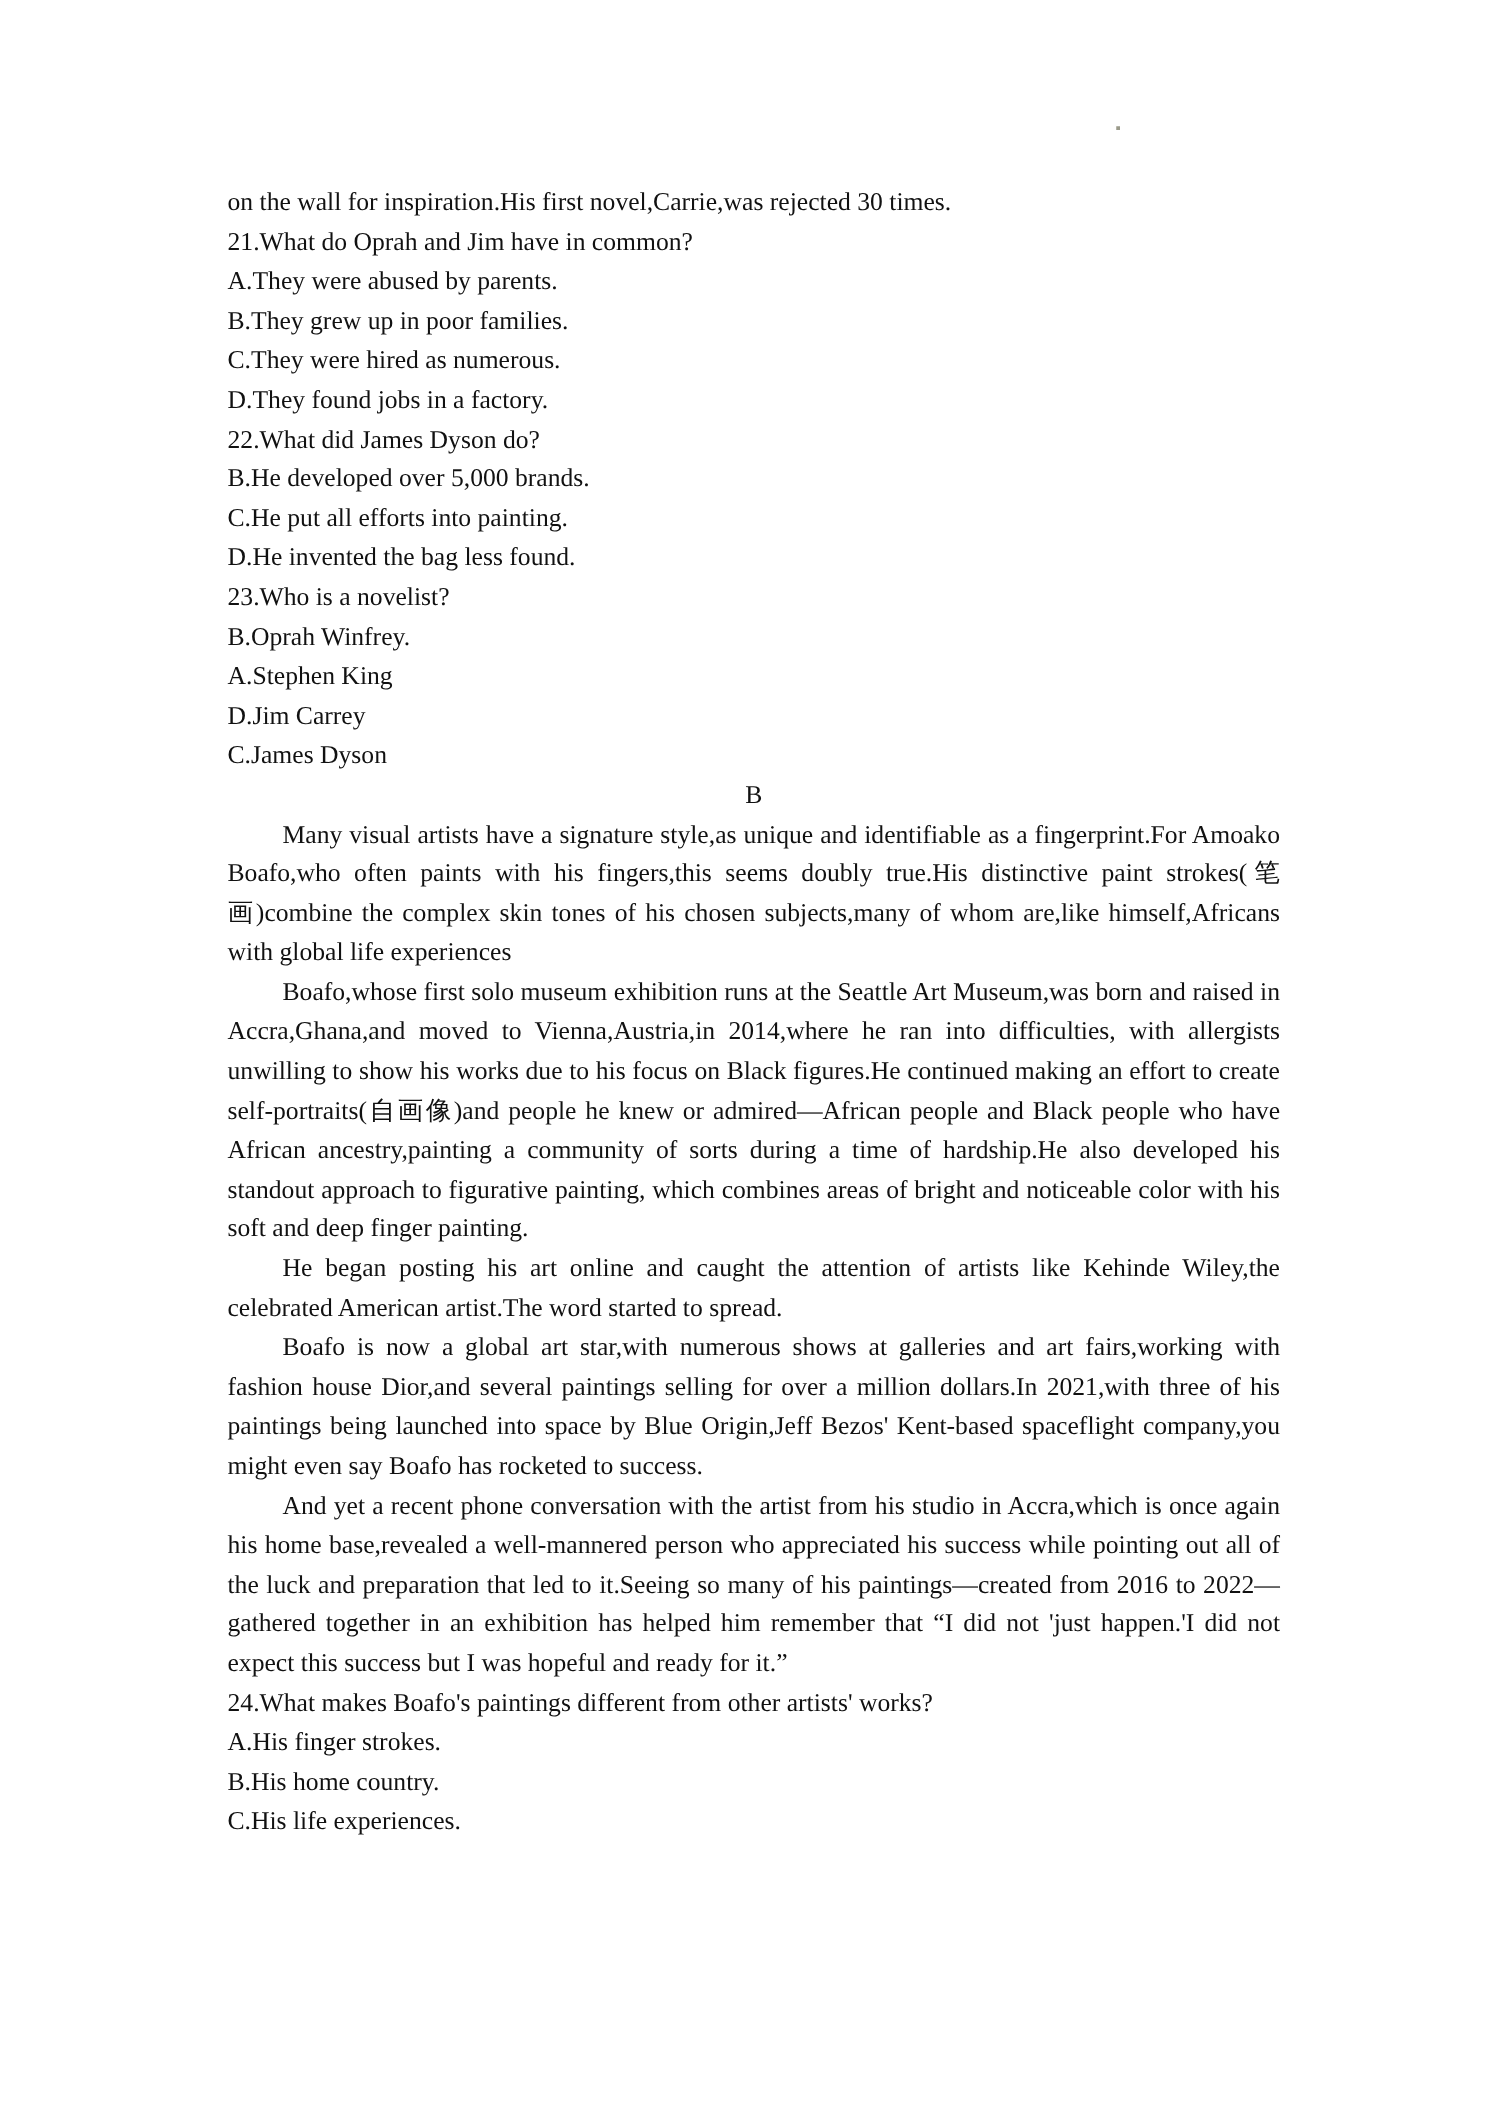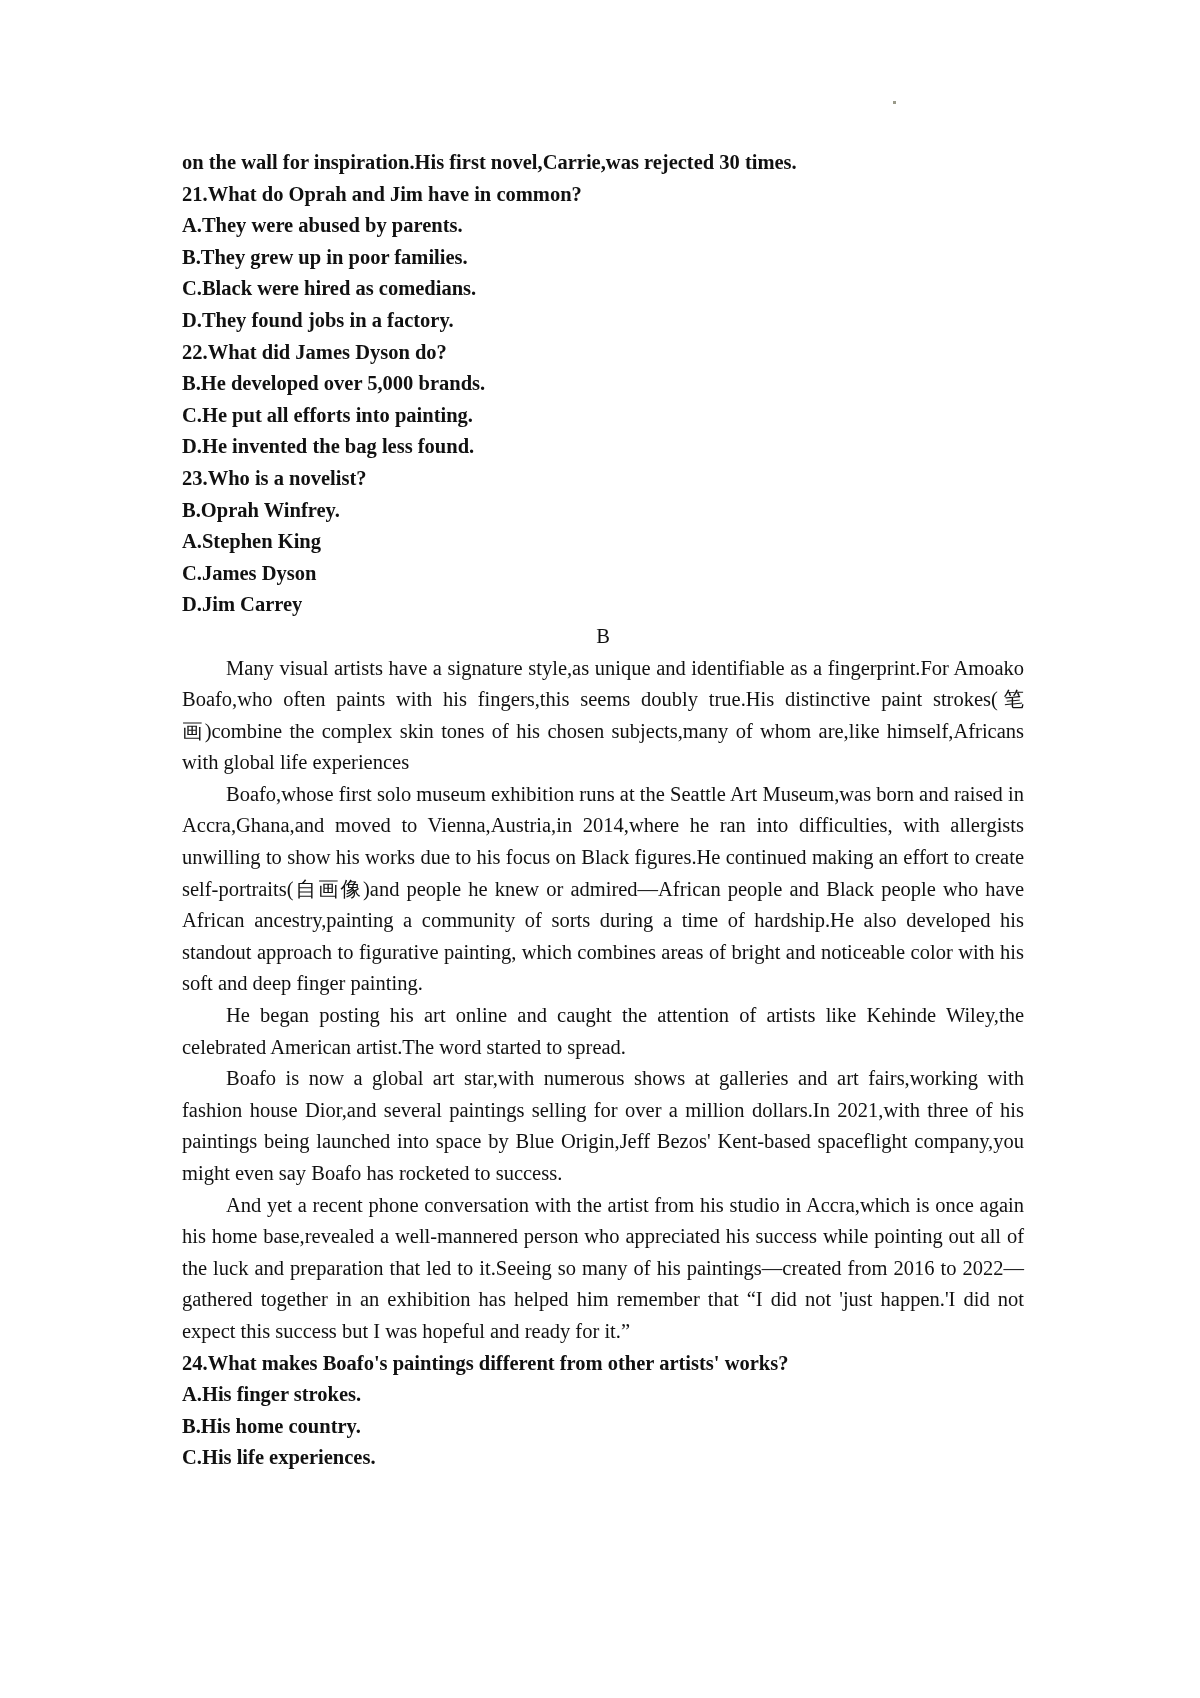--- a/index.html
+++ b/index.html
@@ -1,52 +1,52 @@
 <!DOCTYPE html>
 <html><head>
 <meta charset="utf-8">
 <style>
   html, body { margin: 0; padding: 0; background: #ffffff; }
   body { width: 1200px; height: 1698px; position: relative; overflow: hidden;
          font-family: "Liberation Serif", "DejaVu Serif", serif; color: #111; }
   .dot { position: absolute; left: 893px; top: 101px; width: 3px; height: 3px; background: #9a9a8a; }
   .page { position: absolute; left: 182px; top: 147px; width: 842px; font-size: 20.5px; }
-  .line { height: 31.6px; line-height: 31.6px; white-space: nowrap; margin: 0; font-weight: bold; }
+  .line { height: 31.6px; line-height: 31.6px; white-space: nowrap; margin: 0; }
   .section { text-align: center; height: 31.6px; line-height: 31.6px; margin: 0; }
   .para { margin: 0; line-height: 31.6px; text-align: justify; text-indent: 44px; }
 </style>
 </head>
 <body>
 
 <div class="dot"></div>
 
 <div class="page">
   <p class="line">on the wall for inspiration.His first novel,Carrie,was rejected 30 times.</p>
 
   <div>
     <p class="line">21.What do Oprah and Jim have in common?</p>
     <p class="line">A.They were abused by parents.</p>
     <p class="line">B.They grew up in poor families.</p>
-    <p class="line">C.Black were hired as comedians.</p>
+    <p class="line">C.They were hired as numerous.</p>
     <p class="line">D.They found jobs in a factory.</p>
   </div>
 
   <div>
     <p class="line">22.What did James Dyson do?</p>
     <p class="line">B.He developed over 5,000 brands.</p>
     <p class="line">C.He put all efforts into painting.</p>
     <p class="line">D.He invented the bag less found.</p>
   </div>
 
   <div>
     <p class="line">23.Who is a novelist?</p>
     <p class="line">B.Oprah Winfrey.</p>
     <p class="line">A.Stephen King</p>
+    <p class="line">D.Jim Carrey</p>
     <p class="line">C.James Dyson</p>
-    <p class="line">D.Jim Carrey</p>
   </div>
 
   <p class="section">B</p>
 
   <div>
     <p class="para">Many visual artists have a signature style,as unique and identifiable as a fingerprint.For Amoako Boafo,who often paints with his fingers,this seems doubly true.His distinctive paint strokes(笔画)combine the complex skin tones of his chosen subjects,many of whom are,like himself,Africans with global life experiences</p>
     <p class="para">Boafo,whose first solo museum exhibition runs at the Seattle Art Museum,was born and raised in Accra,Ghana,and moved to Vienna,Austria,in 2014,where he ran into difficulties, with allergists unwilling to show his works due to his focus on Black figures.He continued making an effort to create self-portraits(自画像)and people he knew or admired—African people and Black people who have African ancestry,painting a community of sorts during a time of hardship.He also developed his standout approach to figurative painting, which combines areas of bright and noticeable color with his soft and deep finger painting.</p>
     <p class="para">He began posting his art online and caught the attention of artists like Kehinde Wiley,the celebrated American artist.The word started to spread.</p>
     <p class="para">Boafo is now a global art star,with numerous shows at galleries and art fairs,working with fashion house Dior,and several paintings selling for over a million dollars.In 2021,with three of his paintings being launched into space by Blue Origin,Jeff Bezos' Kent-based spaceflight company,you might even say Boafo has rocketed to success.</p>
     <p class="para">And yet a recent phone conversation with the artist from his studio in Accra,which is once again his home base,revealed a well-mannered person who appreciated his success while pointing out all of the luck and preparation that led to it.Seeing so many of his paintings—created from 2016 to 2022—gathered together in an exhibition has helped him remember that “I did not 'just happen.'I did not expect this success but I was hopeful and ready for it.”</p>

